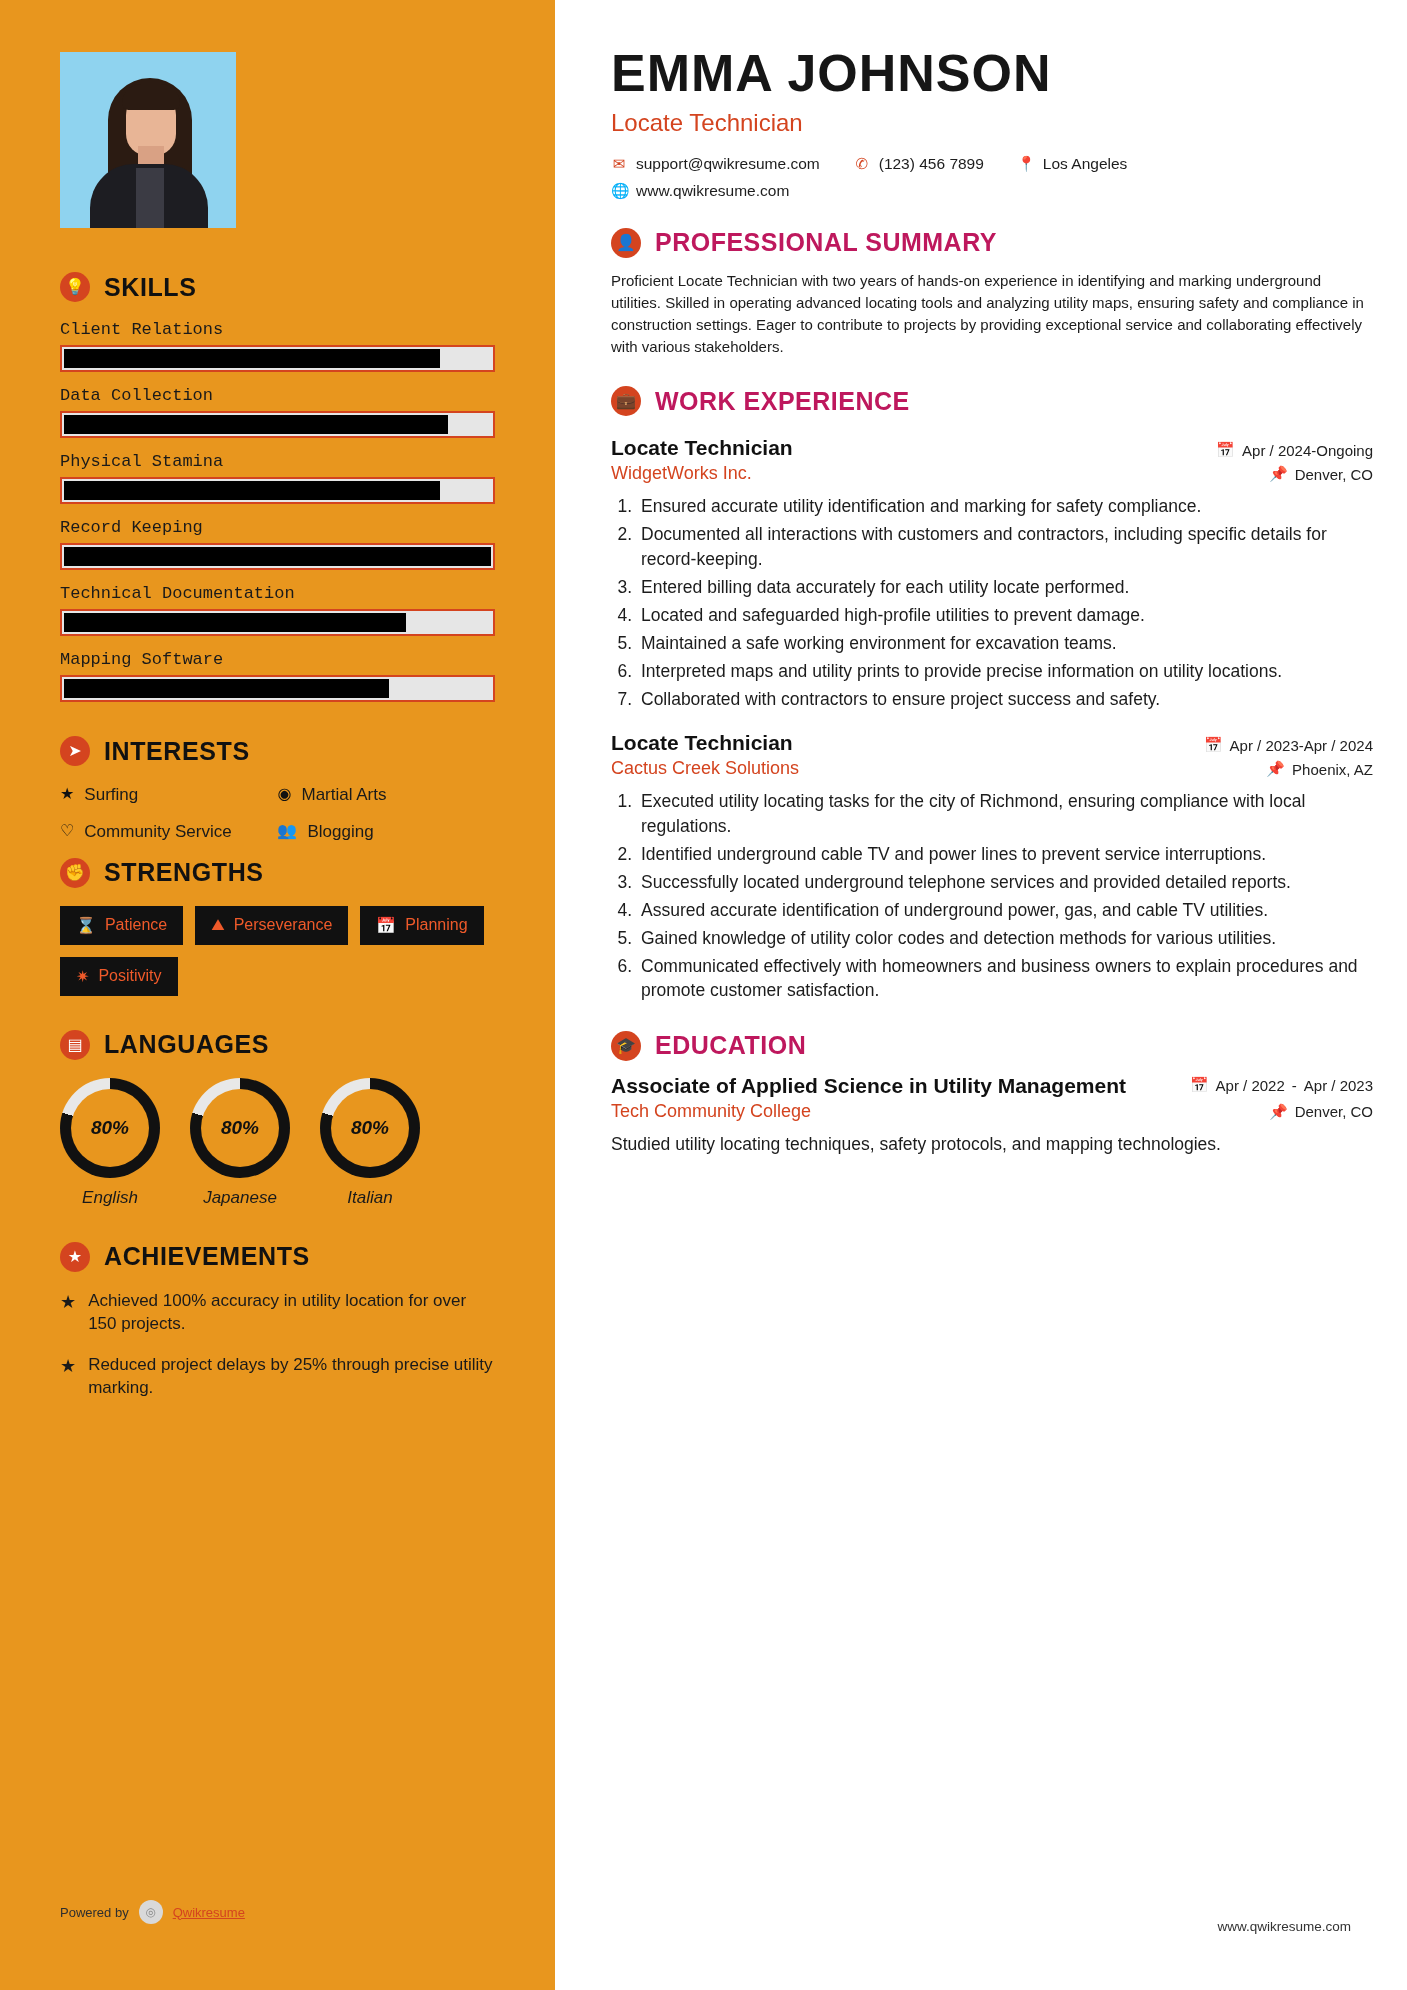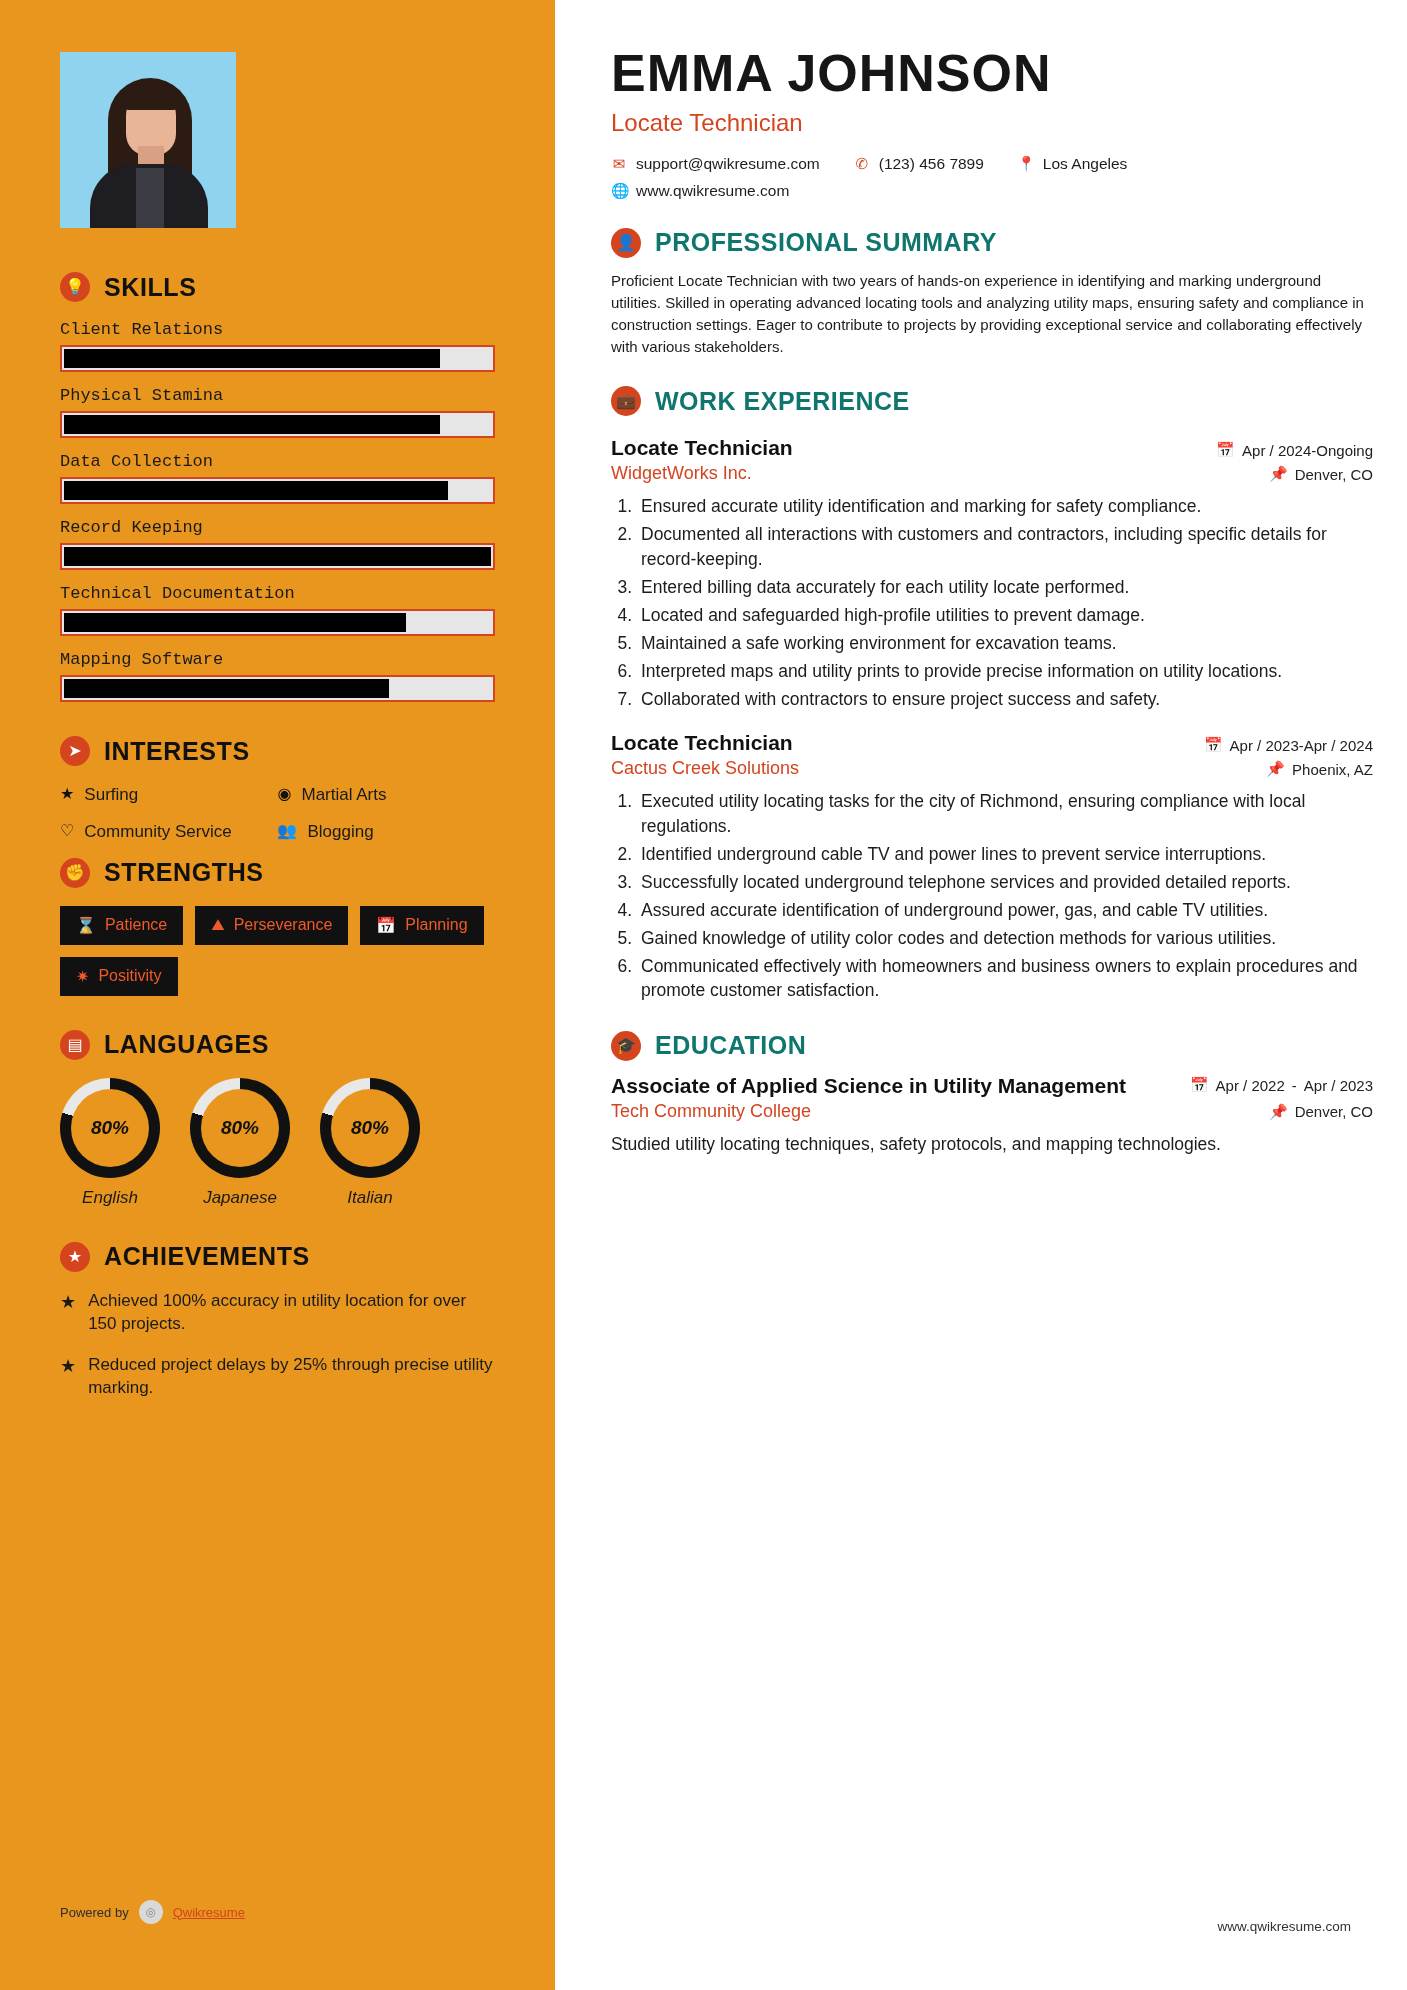--- a/index.html
+++ b/index.html
@@ -240,21 +240,21 @@
   .crow { display: flex; align-items: center; gap: 8px; margin-bottom: 9px; flex-wrap: wrap; }
   .citem { display: flex; align-items: center; gap: 9px; margin-right: 26px; }
   .cicon { color: #d4441f; font-size: 15px; width: 16px; text-align: center; }
 
   .rsec { margin-top: 28px; }
   .rsec-head {
     display: flex; align-items: center; gap: 14px;
     margin-bottom: 12px;
   }
   .rsec-title {
-    font-size: 25px; font-weight: bold; letter-spacing: .5px; color: #0f766e;
+    font-size: 25px; font-weight: bold; letter-spacing: .5px; color: #be185d;
   }
   .summary {
     font-size: 15px;
     line-height: 1.48;
     color: #1c1c1c;
   }
   .job { margin-top: 20px; }
   .job-top { display: flex; justify-content: space-between; align-items: baseline; }
   .job-title { font-size: 21px; font-weight: bold; color: #111; }
   .job-meta { font-size: 15px; color: #222; display: flex; align-items: center; gap: 7px; white-space: nowrap; }
@@ -301,29 +301,29 @@
         <div class="sec-title">SKILLS</div>
       </div>
 
       <div>
         <div class="skill-label">Client Relations</div>
         <div class="bar-outer">
             <div class="bar-fill" id="sk0" style="width: 88%;"></div>
           </div>
       </div>
       <div>
+        <div class="skill-label">Data Collection</div>
+        <div class="bar-outer">
+            <div class="bar-fill" id="sk2" style="width: 90%;"></div>
+          </div>
+      </div>
+      <div>
         <div class="skill-label">Physical Stamina</div>
         <div class="bar-outer">
             <div class="bar-fill" id="sk1" style="width: 88%;"></div>
-          </div>
-      </div>
-      <div>
-        <div class="skill-label">Data Collection</div>
-        <div class="bar-outer">
-            <div class="bar-fill" id="sk2" style="width: 90%;"></div>
           </div>
       </div>
       <div>
         <div class="skill-label">Record Keeping</div>
         <div class="bar-outer">
             <div class="bar-fill" id="sk3" style="width: 100%;"></div>
           </div>
       </div>
       <div>
         <div class="skill-label">Technical Documentation</div>

